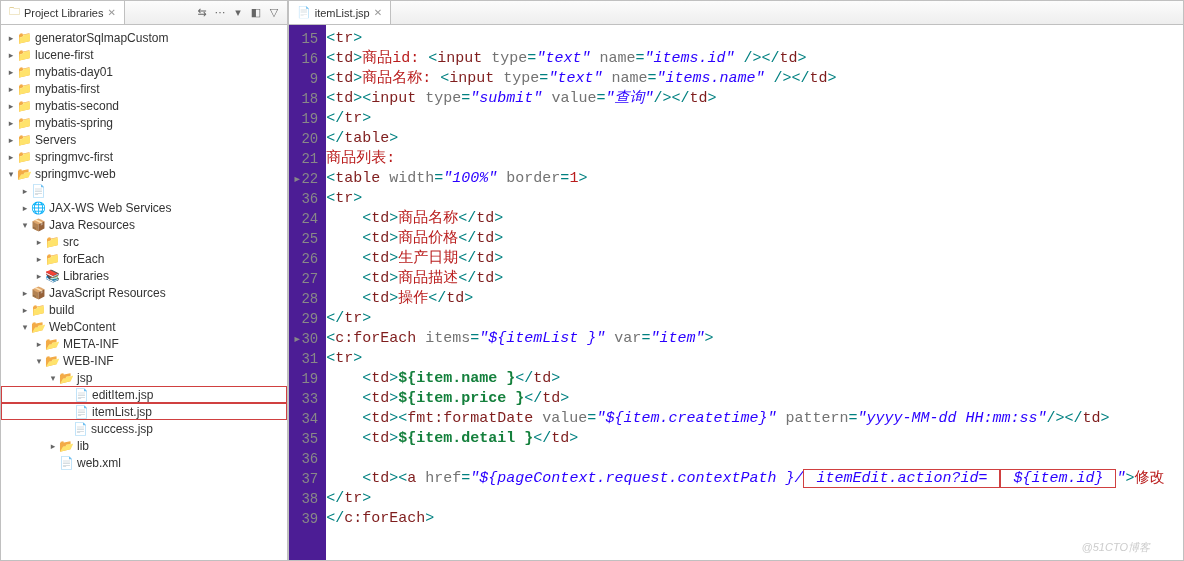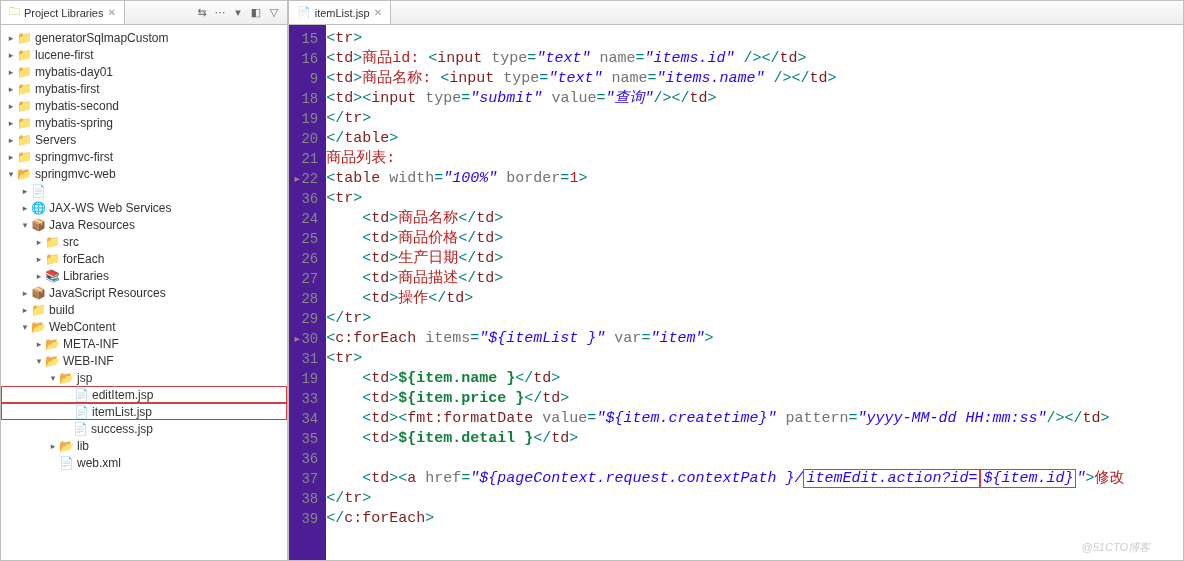--- a/index.html
+++ b/index.html
@@ -26,21 +26,21 @@
     .highlighted-file { border: 1px solid #d04040; }
     .editor { flex: 1; display: flex; overflow: auto; font-family: Consolas, "Courier New", monospace; font-size: 15px; line-height: 20px; }
     .gutter { background: #4c1d95; color: #888; text-align: right; padding: 4px 8px 4px 4px; user-select: none; font-size: 14px; }
     .code { padding: 4px 0; white-space: pre; }
     .tag-bracket { color: #008080; }
     .tag-name { color: #7f1d1d; }
     .attr-name { color: #737373; }
     .attr-value { color: #2a00ff; font-style: italic; }
     .plain { color: #b91c1c; font-weight: normal; }
     .el-expr { color: #15803d; font-weight: bold; }
-    .red-box { border: 1px solid #d04040; padding: 0 2px; }
+    .red-box { border: 1px solid #d04040; padding: 0 12px; }
     
     
     .ic-folder { color: #c9a83f; }
     .ic-proj { color: #5a8ed6; }
     .ic-file { color: #6b8fb5; }
     .ic-jsp { color: #5a8ed6; }
     .ic-pkg { color: #b87c3a; }
     .watermark { position: absolute; right: 34px; bottom: 6px; color: #ccc; font-size: 11px; font-style: italic; }
   </style>
 </head>

